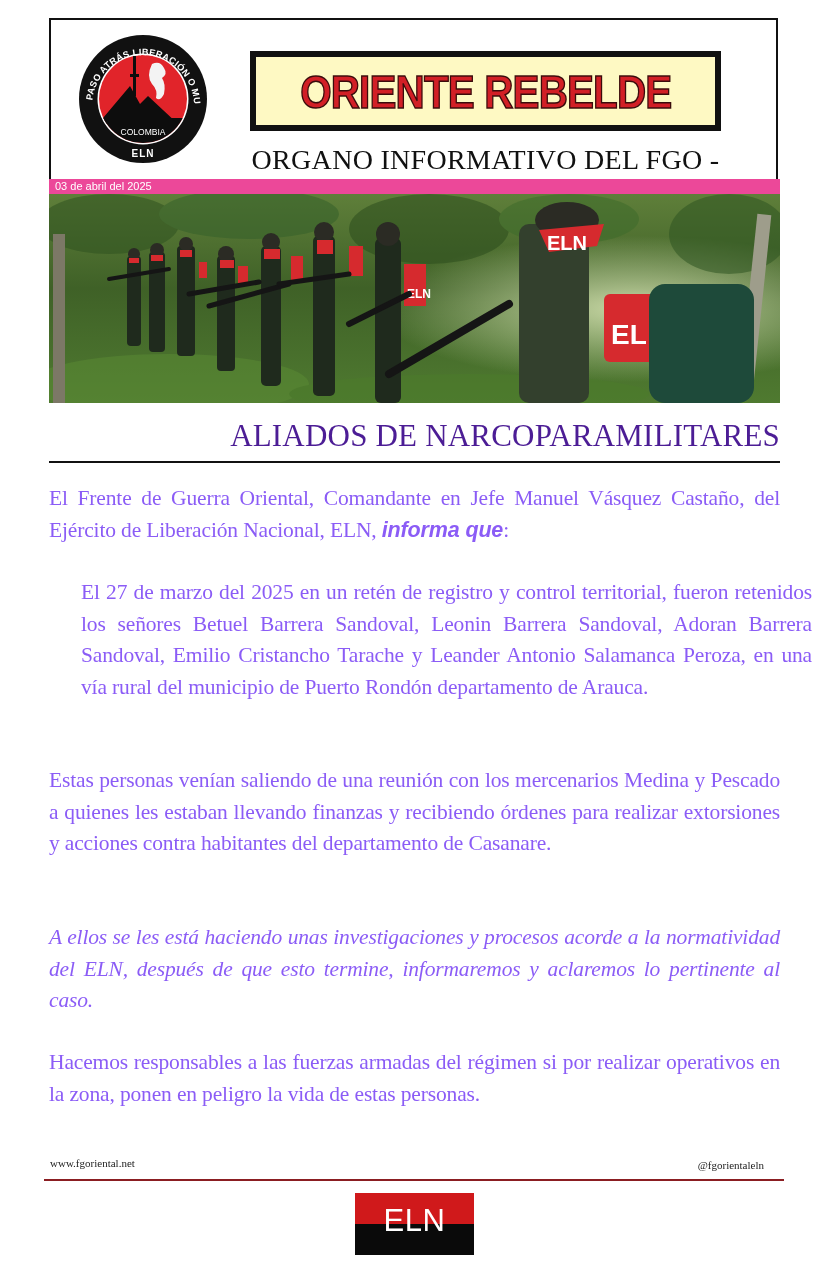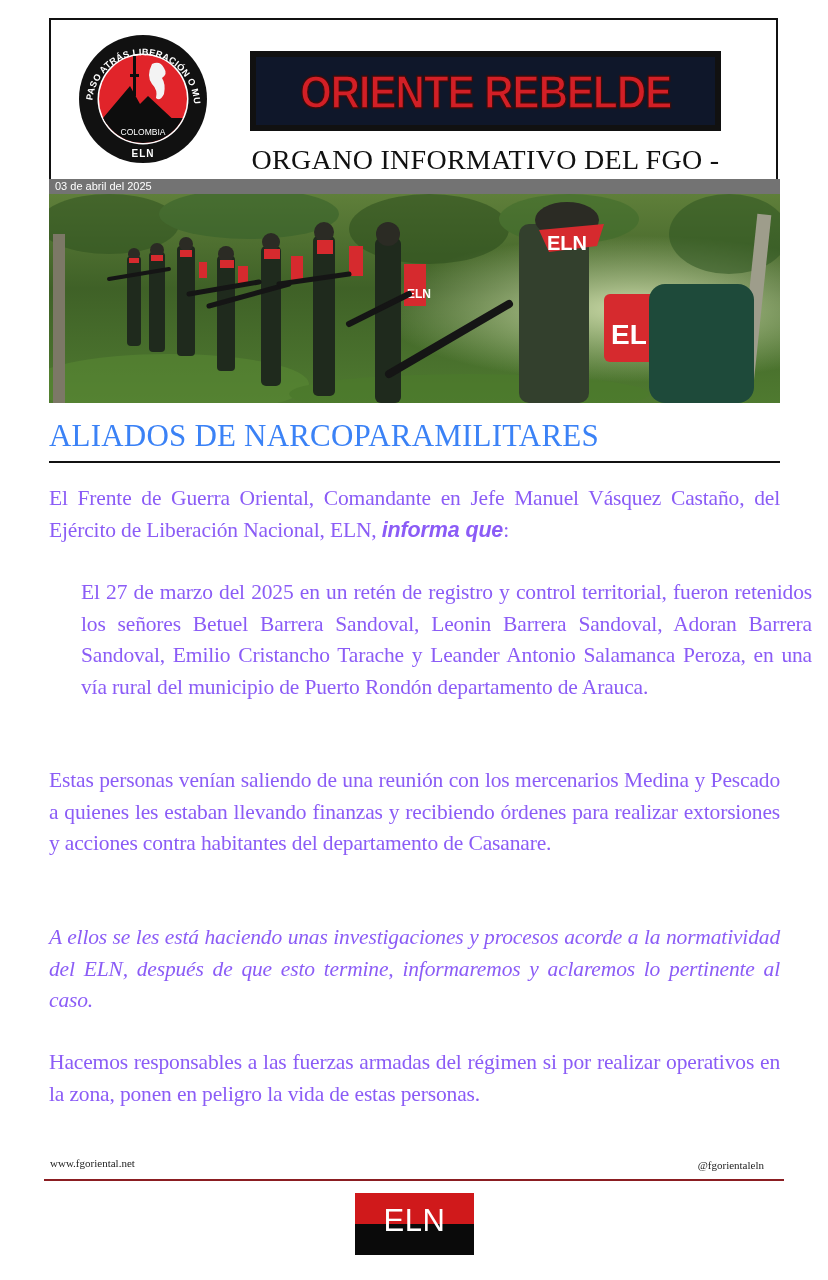--- a/index.html
+++ b/index.html
@@ -2,31 +2,31 @@
 <html><head>
 <meta charset="utf-8">
 <style>
   html, body { margin: 0; padding: 0; background: #ffffff; }
   body { width: 828px; height: 1280px; position: relative; overflow: hidden; font-family: "Liberation Serif", serif; color: #1a1a1a; }
 
   .header-box { position: absolute; left: 49px; top: 18px; width: 729px; height: 161px; border: 2px solid #111; border-bottom: none; background: #fff; box-sizing: border-box; }
 
   .logo { position: absolute; left: 78px; top: 34px; width: 130px; height: 130px; }
 
-  .title-box { position: absolute; left: 250px; top: 51px; width: 471px; height: 80px; border: 6px solid #111; box-sizing: border-box; background: #0f172a; display: flex; align-items: center; justify-content: center; }
+  .title-box { position: absolute; left: 250px; top: 51px; width: 471px; height: 80px; border: 6px solid #111; box-sizing: border-box; background: #fef9c3; display: flex; align-items: center; justify-content: center; }
   .title-text { font-family: "Liberation Sans", sans-serif; font-weight: 700; font-size: 47px; color: #d21f26; letter-spacing: -1px; transform: scaleX(0.86); white-space: nowrap; -webkit-text-stroke: 1.5px #3a0c0c; line-height: 1; }
 
   .subtitle { position: absolute; left: 250px; width: 471px; top: 144px; text-align: center; font-family: "Liberation Serif", serif; font-size: 28px; color: #111; letter-spacing: 0.3px; }
 
-  .date-bar { position: absolute; left: 49px; top: 179px; width: 731px; height: 15px; background: #737373; }
+  .date-bar { position: absolute; left: 49px; top: 179px; width: 731px; height: 15px; background: #ec4899; }
   .date-text { position: absolute; left: 6px; top: 0px; font-family: "Liberation Sans", sans-serif; font-size: 11px; color: #ffffff; line-height: 15px; }
 
   .photo { position: absolute; left: 49px; top: 194px; width: 731px; height: 209px; overflow: hidden; background: #4a6a2c; }
 
-  .headline { position: absolute; left: 49px; width: 731px; top: 418px; text-align: left; font-family: "Liberation Serif", serif; font-size: 31px; color: #3b82f6; letter-spacing: 0.2px; }
+  .headline { position: absolute; left: 49px; width: 731px; top: 418px; text-align: right; font-family: "Liberation Serif", serif; font-size: 31px; color: #4c1d95; letter-spacing: 0.2px; }
   .rule { position: absolute; left: 49px; width: 731px; top: 461px; height: 2px; background: #111; }
 
   .body-text { position: absolute; left: 49px; width: 731px; font-family: "Liberation Serif", serif; font-size: 21.5px; line-height: 31.5px; text-align: justify; color: #8b5cf6; margin: 0; letter-spacing: -0.15px; }
   .body-text .strong { font-family: "Liberation Sans", sans-serif; font-weight: 700; font-style: italic; }
 
   .p1 { top: 483px; }
   .p2 { top: 577px; margin-left: 32px; }
   .p3 { top: 765px; }
   .p4 { top: 922px; font-style: italic; }
   .p5 { top: 1047px; }

